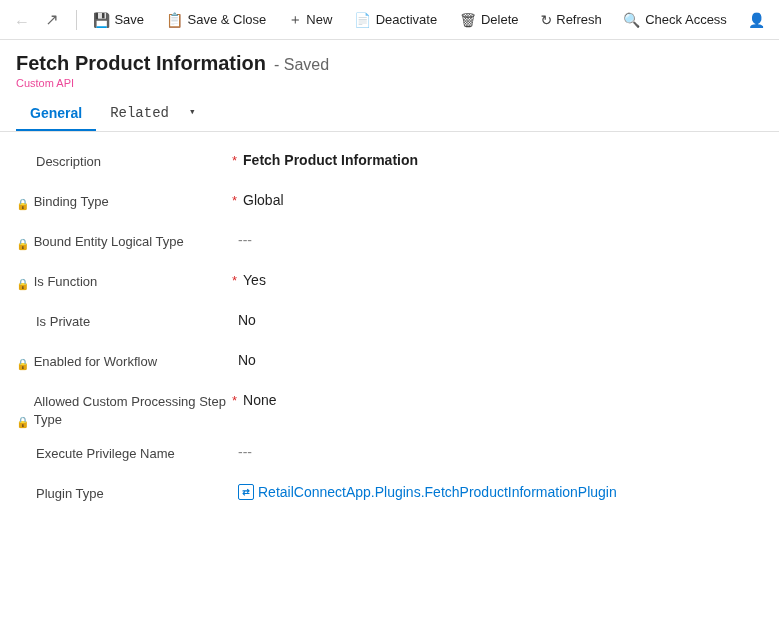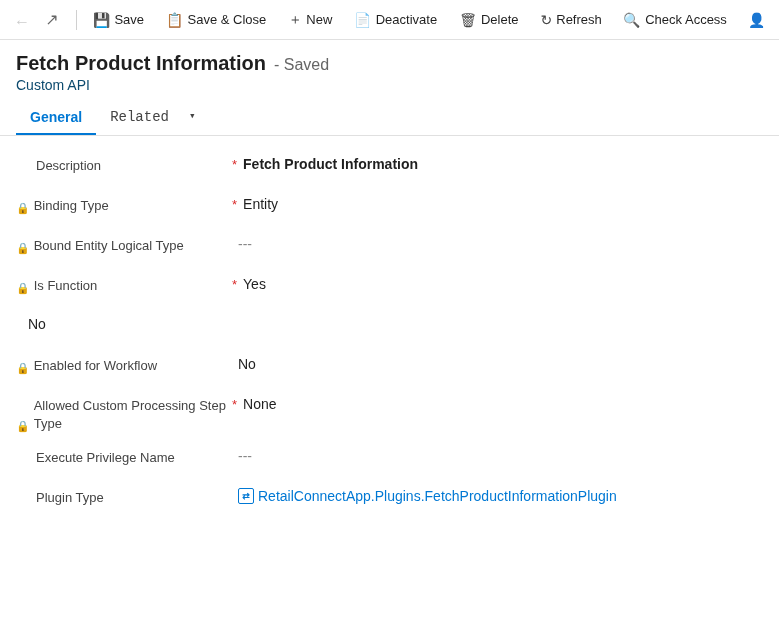--- a/index.html
+++ b/index.html
@@ -57,22 +57,22 @@
     .page-title {
       font-size: 20px;
       font-weight: 600;
       color: #1f1f1f;
     }
     .page-saved {
       font-size: 16px;
       color: #666;
     }
     .page-subtitle {
-      font-size: 14px;
-      color: #0c4a6e;
+      font-size: 11px;
+      color: #ec4899;
       margin-top: 2px;
     }
 
     
     .tabs {
       display: flex;
       align-items: center;
       padding: 8px 4px 0 16px;
       gap: 0;
     }
@@ -233,39 +233,43 @@
       </div>
       <span class="required-star">*</span>
       <span class="field-value bold">Fetch Product Information</span>
     </div>
     <div class="form-row">
       <div class="field-label-col">
         <span class="lock-icon" style="font-size: 11px;">🔒</span>
         <span class="field-label">Binding Type</span>
       </div>
       <span class="required-star">*</span>
-      <span class="field-value">Entity</span>
+      <span class="field-value">Global</span>
     </div>
     <div class="form-row">
       <div class="field-label-col">
         <span class="lock-icon" style="font-size: 11px;">🔒</span>
         <span class="field-label">Bound Entity Logical Type</span>
       </div>
       <span class="required-star"></span>
       <span class="field-value muted">---</span>
     </div>
     <div class="form-row">
       <div class="field-label-col">
         <span class="lock-icon" style="font-size: 11px;">🔒</span>
         <span class="field-label">Is Function</span>
       </div>
       <span class="required-star">*</span>
       <span class="field-value">Yes</span>
     </div>
     <div class="form-row">
+      <div class="field-label-col">
+        <span style="width: 16px; display: inline-block;"></span>
+        <span class="field-label">Is Private</span>
+      </div>
       <span class="required-star"></span>
       <span class="field-value">No</span>
     </div>
     <div class="form-row">
       <div class="field-label-col">
         <span class="lock-icon" style="font-size: 11px;">🔒</span>
         <span class="field-label">Enabled for Workflow</span>
       </div>
       <span class="required-star"></span>
       <span class="field-value">No</span>

